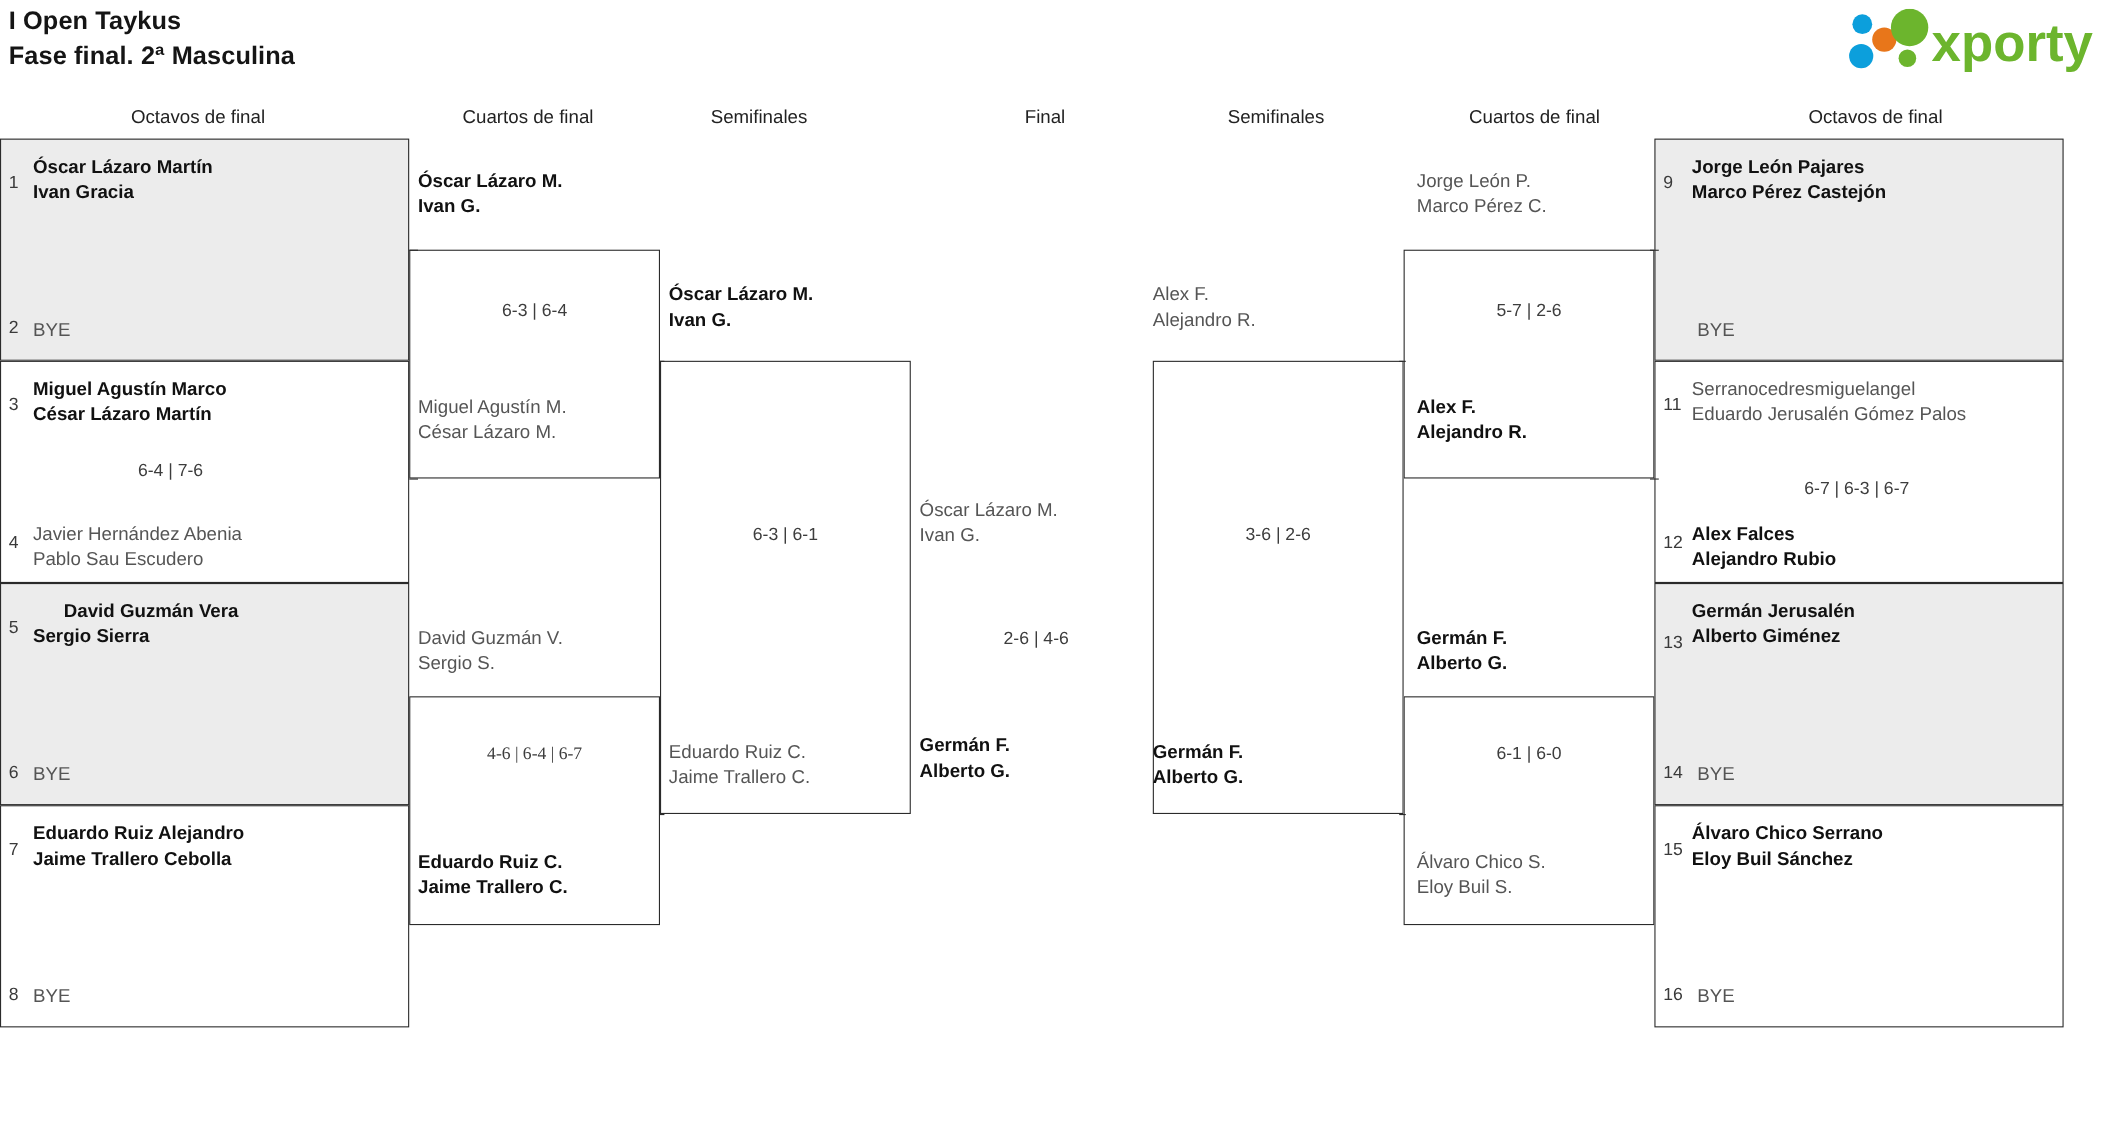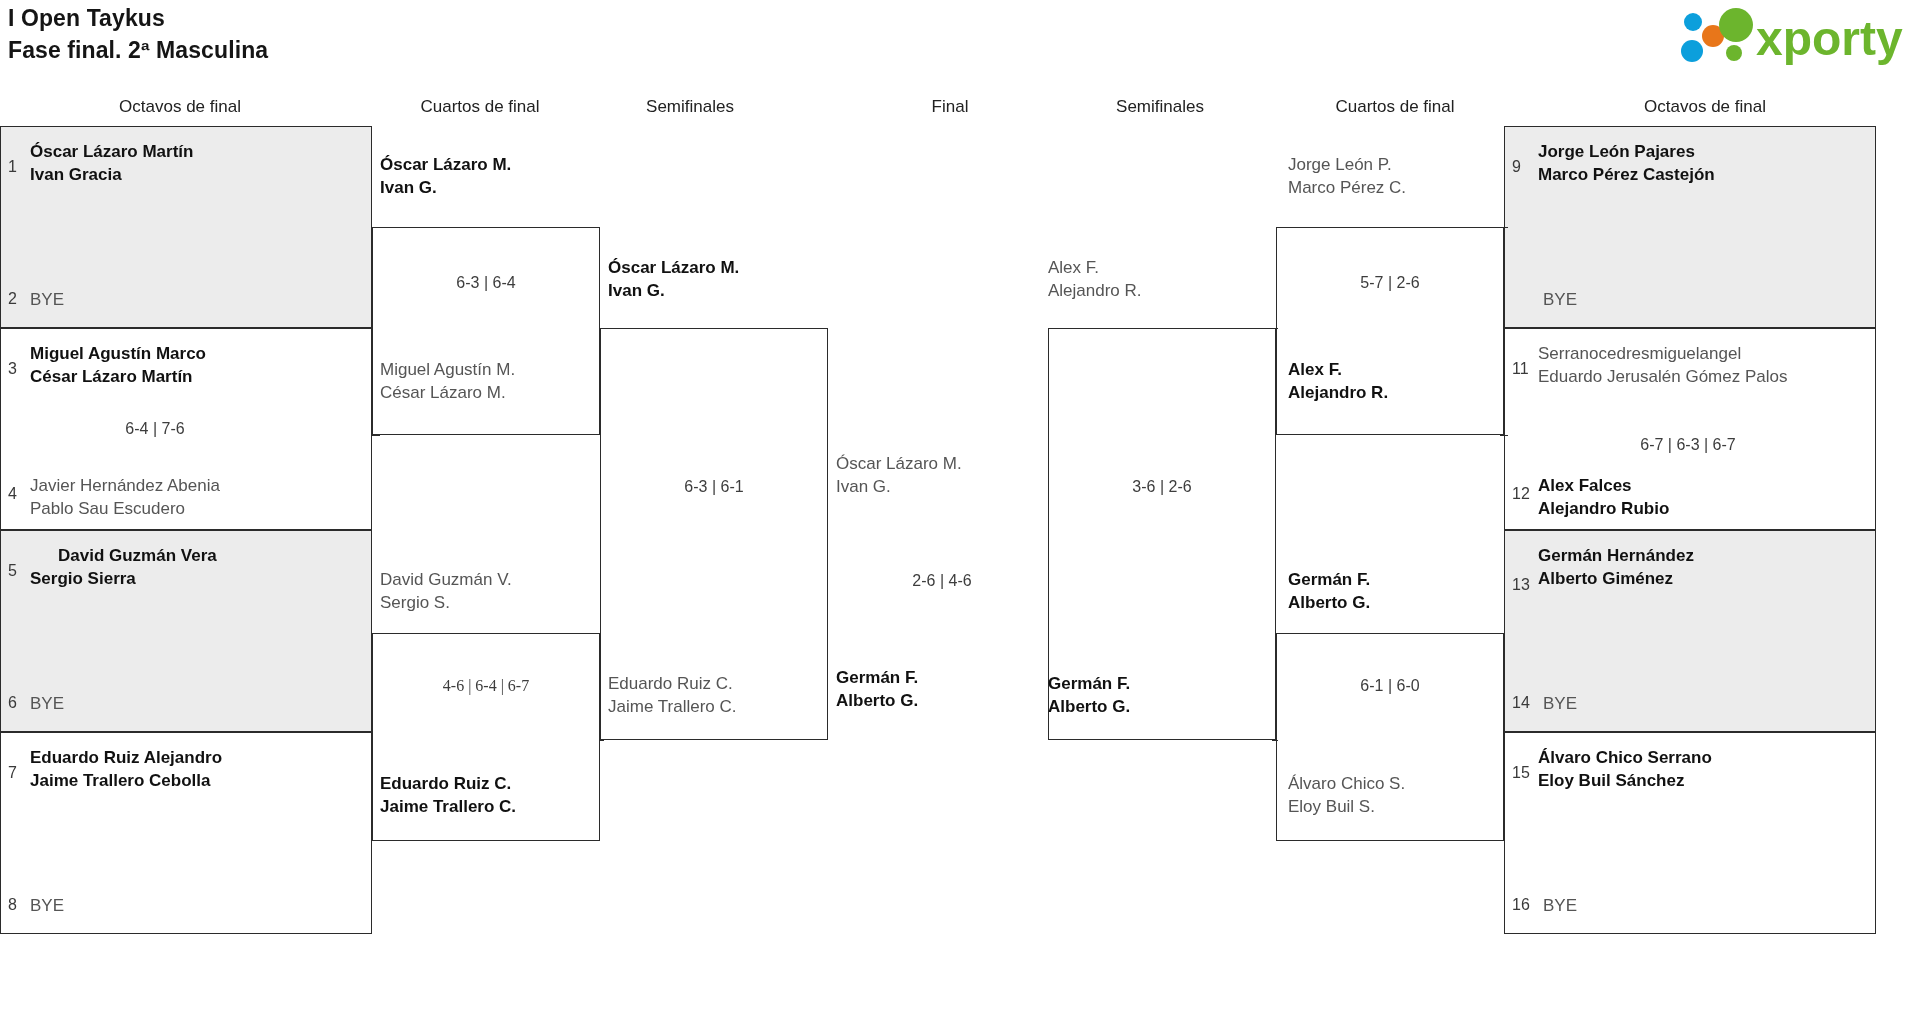--- a/index.html
+++ b/index.html
@@ -180,21 +180,21 @@
   <div class="seed" style="left:1512px; top:360px;">11</div>
   <div class="names lose lbl-left" style="left:1538px; top:342px;">Serranocedresmiguelangel</div>
   <div class="names lose lbl-left" style="left:1538px; top:365px;">Eduardo Jerusalén Gómez Palos</div>
   <div class="score" style="left:1538px; top:420px; width:300px;margin-top:16px;">6-7 | 6-3 | 6-7</div>
   <div class="seed" style="left:1512px; top:485px;">12</div>
   <div class="names win lbl-left" style="left:1538px; top:474px;">Alex Falces</div>
   <div class="names win lbl-left" style="left:1538px; top:497px;">Alejandro Rubio</div>
 
   <div class="cell shaded" style="left:1504px; top:530px; width:372px; height:202px;"></div>
   <div class="seed" style="left:1512px; top:576px;">13</div>
-  <div class="names win lbl-left" style="left:1538px; top:544px;">Germán Hernández</div>
+  <div class="names win lbl-left" style="left:1538px; top:544px;">Germán Jerusalén</div>
   <div class="names win lbl-left" style="left:1538px; top:567px;">Alberto Giménez</div>
   <div class="seed" style="left:1512px; top:694px;">14</div>
   <div class="names lose lbl-left" style="left:1543px; top:692px;">BYE</div>
 
   <div class="cell" style="left:1504px; top:732px; width:372px; height:202px;"></div>
   <div class="seed" style="left:1512px; top:764px;">15</div>
   <div class="names win lbl-left" style="left:1538px; top:746px;">Álvaro Chico Serrano</div>
   <div class="names win lbl-left" style="left:1538px; top:769px;">Eloy Buil Sánchez</div>
   <div class="seed" style="left:1512px; top:896px;">16</div>
   <div class="names lose lbl-left" style="left:1543px; top:894px;">BYE</div>

